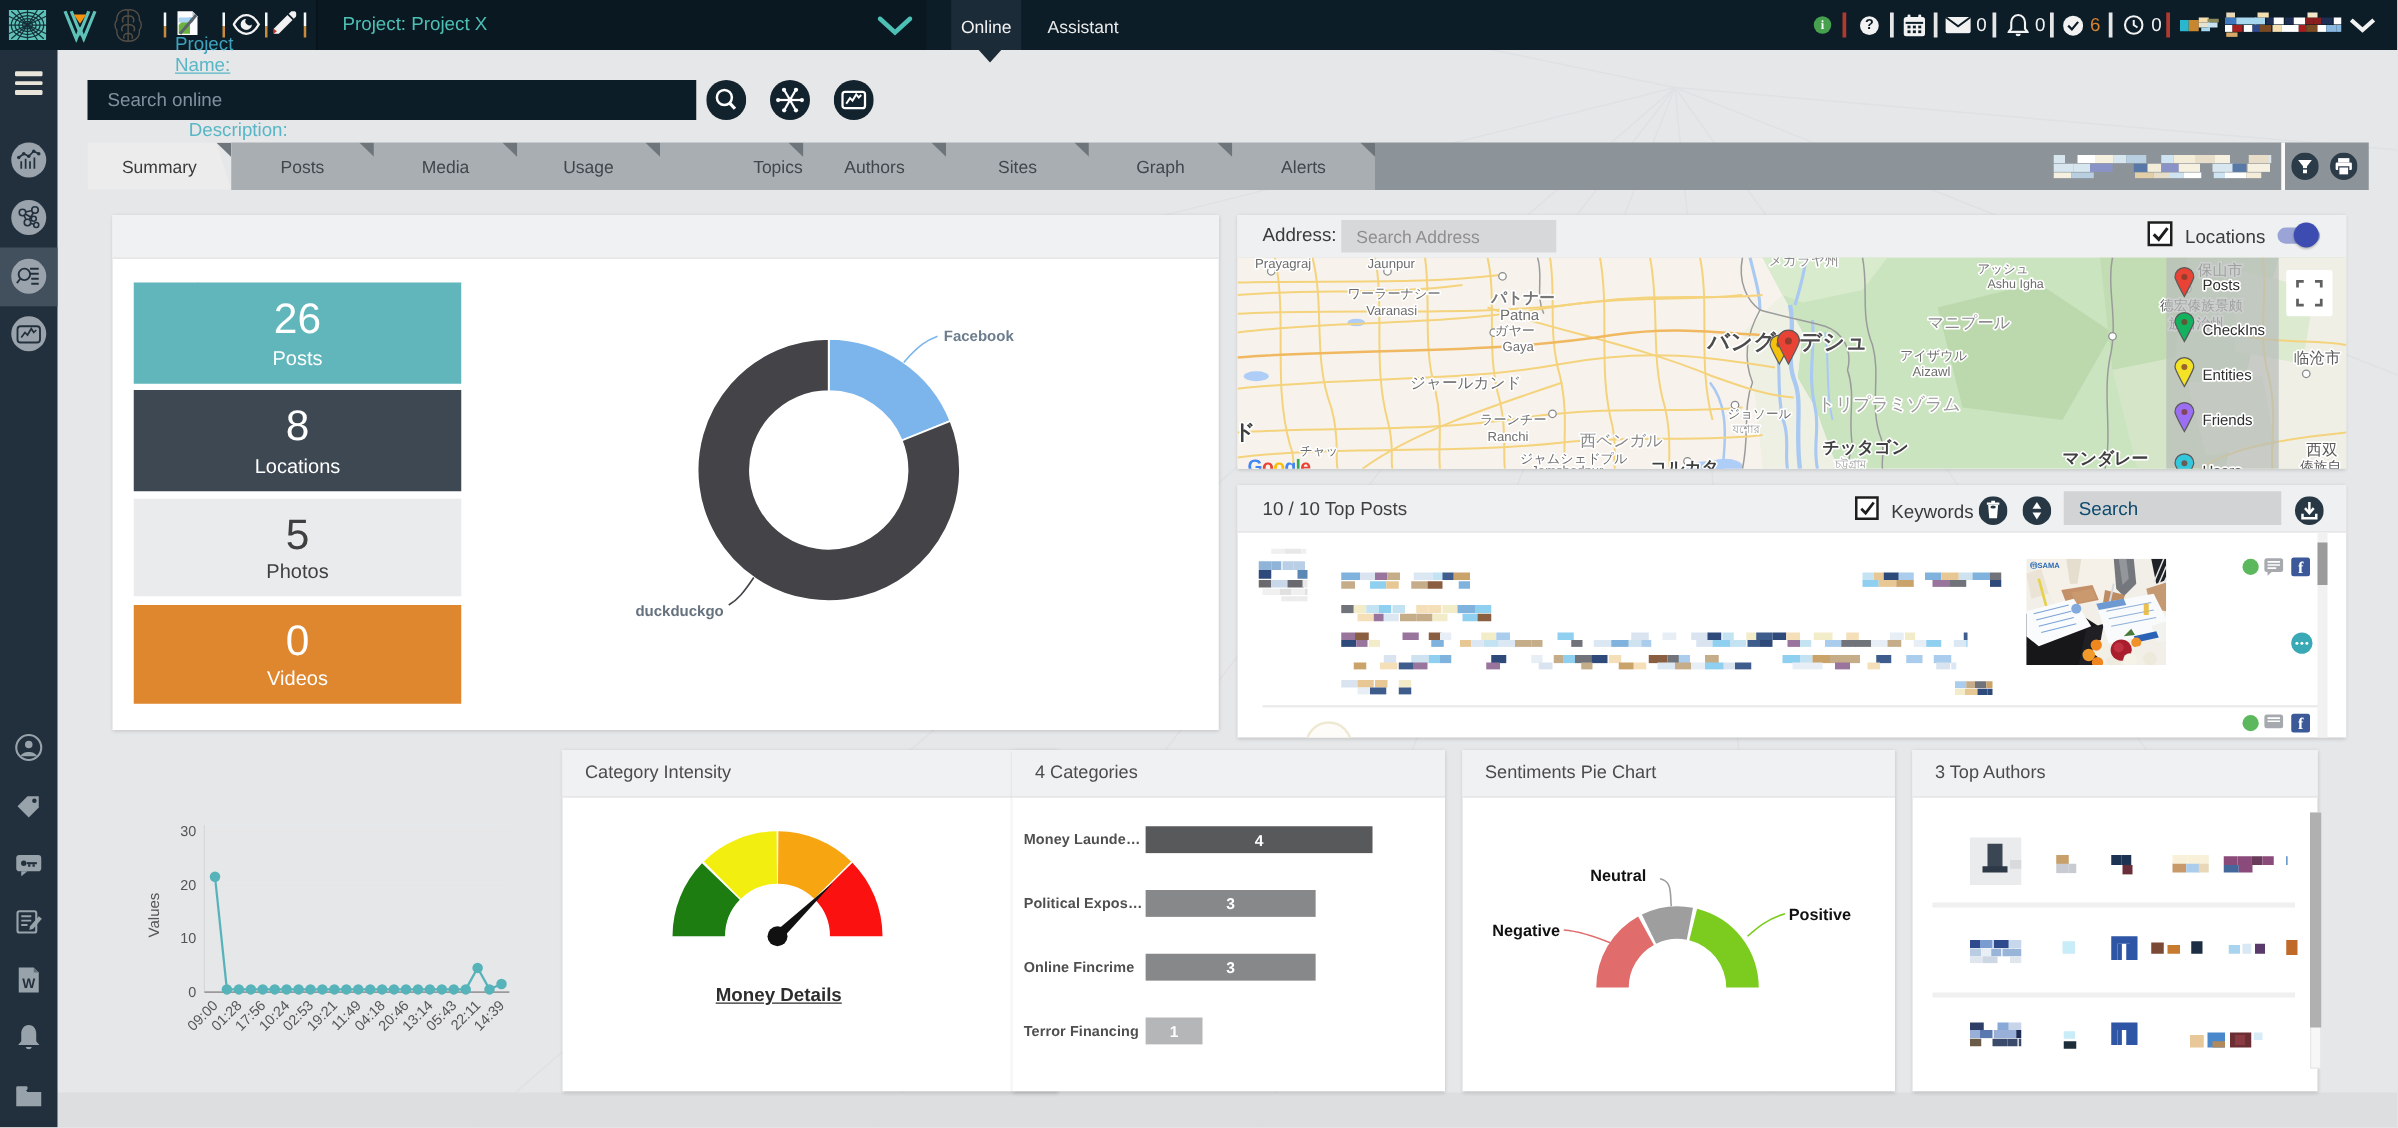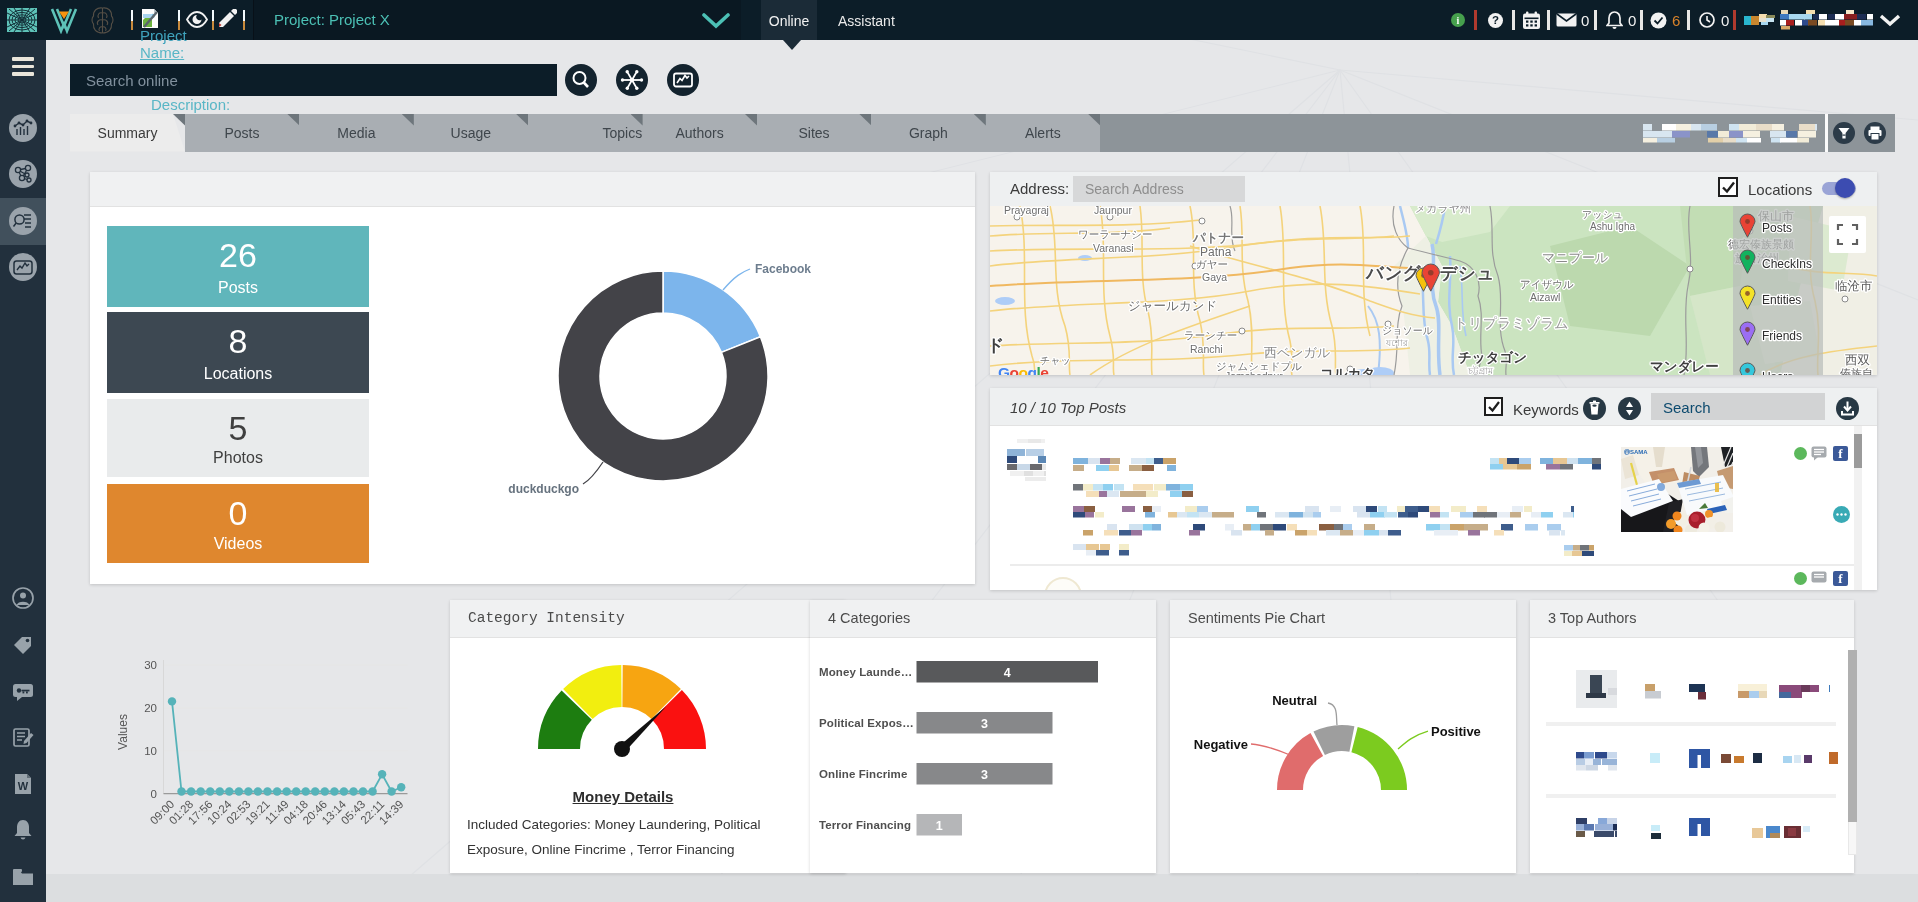--- a/index.html
+++ b/index.html
@@ -467,21 +467,21 @@
       <g stroke="#606060" stroke-width="2.2" fill="none">
         <path d="M848,24 L848,19 L853,19"></path>
         <path d="M862,19 L867,19 L867,24"></path>
         <path d="M867,33 L867,38 L862,38"></path>
         <path d="M853,38 L848,38 L848,33"></path>
       </g>
     </svg>
     <div class="card" style="left:990px;top:388px;width:887px;height:202px;overflow:hidden;">
       <div class="chd" style="height:37px;background:#eef0f1;"></div>
     </div>
-    <div class="a" style="left:1010px;top:399px;font-size:15px;color:#3f3f3f;z-index:5;font-style:italic;">10 / 10 Top Posts</div>
+    <div class="a" style="left:1010px;top:399px;font-size:15px;color:#3f3f3f;z-index:5;">10 / 10 Top Posts</div>
     <div class="a" style="left:1484px;top:397px;width:19px;height:19px;background:#fff;border:2.6px solid #1e1e1e;z-index:5;"></div>
     <svg class="a" style="left:1486px;top:399px;z-index:6;" width="16" height="16" viewBox="0 0 16 16">
       <path d="M3,8 L6.5,11.5 L13,3" fill="none" stroke="#1e1e1e" stroke-width="2.2"></path>
     </svg>
     <div class="a" style="left:1513px;top:401px;font-size:15px;color:#3a3a3a;z-index:5;">Keywords</div>
     <svg class="a" style="left:1582.5px;top:396.5px;" width="23.0" height="23.0" viewBox="0 0 23.0 23.0">
       <circle cx="11.5" cy="11.5" r="11.5" fill="#273844"></circle>
       <path d="M7.5,7 L15.5,7 L14.6,17.5 L8.4,17.5 Z" fill="#fff"></path>
       <rect x="6.5" y="5" width="10" height="1.8" fill="#fff"></rect>
       <rect x="10" y="3.6" width="3" height="1.8" fill="#fff"></rect>
@@ -578,21 +578,21 @@
       <circle cx="74" cy="71" r="4" fill="#c03040"></circle>
       <circle cx="56" cy="69" r="4.5" fill="#f0861e"></circle>
       <circle cx="50" cy="77" r="5" fill="#f29b2a"></circle>
       <circle cx="57" cy="83" r="4.5" fill="#f0861e"></circle>
       <circle cx="88" cy="67" r="4" fill="#f0922a"></circle>
       <circle cx="90" cy="76" r="6" fill="#f2efe6"></circle>
       <circle cx="99" cy="80" r="5.5" fill="#ede9db"></circle>
       <circle cx="83" cy="81" r="5.5" fill="#f5f2e8"></circle>
       <text x="3" y="7" font-size="6" font-weight="bold" fill="#2a6bb5" font-family="Liberation Sans">ⓜSAMA</text>
     </svg>
-    <div class="card" style="left:450px;top:600px;width:396px;height:273px;font-family:Liberation Mono, monospace;">
+    <div class="card" style="left:450px;top:600px;width:396px;height:273px;">
       <div class="chd" style="height:37px;"></div>
       <div class="cht">Category Intensity</div>
     </div>
     <div class="card" style="left:810px;top:600px;width:346px;height:273px;">
       <div class="chd" style="height:37px;"></div>
       <div class="cht">4 Categories</div>
     </div>
     <div class="card" style="left:1170px;top:600px;width:346px;height:273px;">
       <div class="chd" style="height:37px;"></div>
       <div class="cht">Sentiments Pie Chart</div>
@@ -654,21 +654,20 @@
     </svg>
     <svg class="a" style="left:450px;top:637px;" width="346" height="236" viewBox="0 0 346 236">
       <path d="M88.0,112.0 A84,84 0 0 1 111.6,53.6 L141.8,82.8 A42,42 0 0 0 130.0,112.0 Z" fill="#1d7d10"></path>
       <path d="M113.1,52.1 A84,84 0 0 1 171.3,28.0 L171.6,70.0 A42,42 0 0 0 142.6,82.0 Z" fill="#f2ee0f"></path>
       <path d="M172.7,28.0 A84,84 0 0 1 230.9,52.1 L201.4,82.0 A42,42 0 0 0 172.4,70.0 Z" fill="#f7a511"></path>
       <path d="M231.9,53.1 A84,84 0 0 1 256.0,112.0 L214.0,112.0 A42,42 0 0 0 202.0,82.6 Z" fill="#fa1110"></path>
       <polygon points="174.8,114.9 216.6,68.9 169.2,109.1" fill="#111"></polygon>
       <circle cx="172" cy="112" r="8" fill="#111"></circle>
     </svg>
     <div class="a" style="left:450px;top:788px;width:346px;text-align:center;font-size:15px;font-weight:bold;text-decoration:underline;color:#2d2d2d;z-index:5;">Money Details</div>
-    <div class="a" style="left:467px;top:812px;width:300px;font-size:13.5px;line-height:25px;color:#333;z-index:5;">Included Categories: Money Laundering, Political<br>Exposure, Online Fincrime , Terror Financing</div>
     <svg class="a" style="left:810px;top:637px;" width="346" height="236" viewBox="0 0 346 236">
       <text x="9" y="38.5" font-size="11.5" font-weight="bold" fill="#4f4f4f" font-family="Liberation Sans" letter-spacing="0.1">Money Launde…</text>
       <rect x="106.5" y="24" width="181.5" height="21.5" fill="#58595b"></rect>
       <text x="197.2" y="39.5" font-size="12.5" font-weight="bold" fill="#fff" text-anchor="middle" font-family="Liberation Sans">4</text>
       <text x="9" y="89.5" font-size="11.5" font-weight="bold" fill="#4f4f4f" font-family="Liberation Sans" letter-spacing="0.1">Political Expos…</text>
       <rect x="106.5" y="75" width="136" height="21.5" fill="#87888a"></rect>
       <text x="174.5" y="90.5" font-size="12.5" font-weight="bold" fill="#fff" text-anchor="middle" font-family="Liberation Sans">3</text>
       <text x="9" y="140.5" font-size="11.5" font-weight="bold" fill="#4f4f4f" font-family="Liberation Sans" letter-spacing="0.1">Online Fincrime</text>
       <rect x="106.5" y="126" width="136" height="21.5" fill="#87888a"></rect>
       <text x="174.5" y="141.5" font-size="12.5" font-weight="bold" fill="#fff" text-anchor="middle" font-family="Liberation Sans">3</text>

